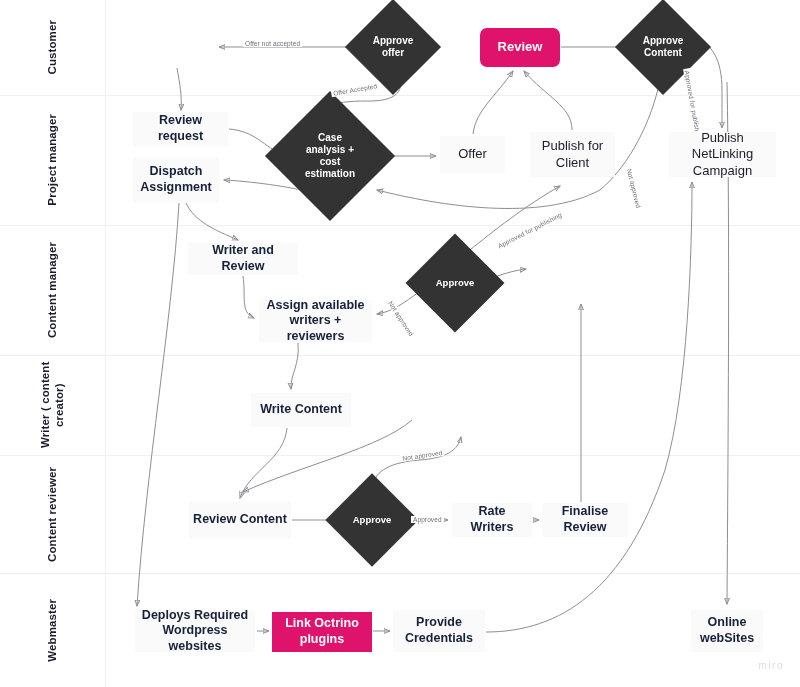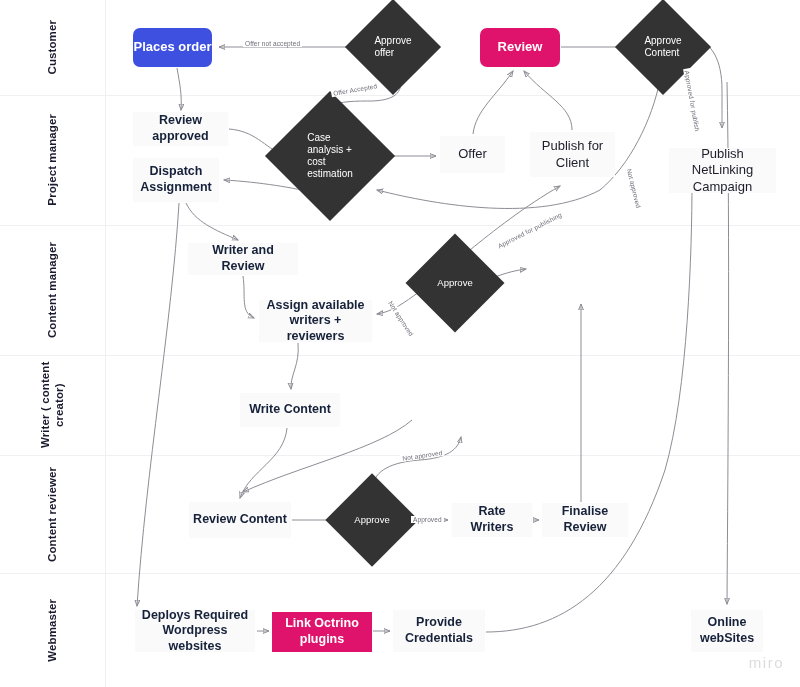--- a/index.html
+++ b/index.html
@@ -108,24 +108,24 @@
     inset: 0;
     background: #333333;
     transform: rotate(45deg);
   }
   .diamond .dlabel {
     position: absolute;
     inset: 0;
     display: flex;
     align-items: center;
     justify-content: center;
-    text-align: left;
+    text-align: center;
     color: #ffffff;
     font-size: 9.5px;
-    font-weight: 400;
+    font-weight: 700;
     line-height: 1.2;
     z-index: 2;
   }
   .diamond.big .dlabel { font-size: 10px; }
 
   
   .edge-label {
     position: absolute;
     color: #6d6d78;
     font-size: 6.5px;
@@ -150,21 +150,21 @@
     stroke: #8d8d96;
     stroke-width: 1;
   }
 
   
   .watermark {
     position: absolute;
     right: 16px;
     bottom: 16px;
     color: #dcdce0;
-    font-size: 15px;
+    font-size: 10px;
     letter-spacing: 1.5px;
     font-weight: 400;
   }
 </style>
 </head>
 <body>
 
 <div id="canvas">
 
   <div class="lane-vline" style="left:105px"></div>
@@ -253,60 +253,59 @@
 
     <line x1="257" y1="631" x2="269" y2="631" marker-end="url(#ah)"></line>
 
     <line x1="373" y1="631" x2="390" y2="631" marker-end="url(#ah)"></line>
 
     <path d="M486,632 C560,632 625,590 665,470 C688,390 692,250 692,182" marker-end="url(#ah)"></path>
 
     <path d="M727,82 C730,230 728,450 727,604" marker-end="url(#ah)"></path>
   </svg>
 
-  <div class="node node-blue" style="left:133px;top:28px;width:79px;height:39px">Places order</div>
 
   <div class="diamond big" style="left:359px;top:13px;width:68px;height:68px">
     <div class="shape"></div>
     <div class="dlabel">Approve<br>offer</div>
   </div>
 
   <div class="node node-pink" style="left:480px;top:28px;width:80px;height:39px">Review</div>
 
   <div class="diamond big" style="left:629px;top:13px;width:68px;height:68px">
     <div class="shape"></div>
     <div class="dlabel">Approve<br>Content</div>
   </div>
 
-  <div class="node node-plain" style="left:133px;top:112px;width:95px;height:34px">Review approved</div>
+  <div class="node node-plain" style="left:133px;top:112px;width:95px;height:34px">Review request</div>
 
   <div class="diamond big" style="left:284px;top:110px;width:92px;height:92px">
     <div class="shape"></div>
     <div class="dlabel">Case<br>analysis +<br>cost<br>estimation</div>
   </div>
 
   <div class="node node-plain light" style="left:440px;top:136px;width:65px;height:37px">Offer</div>
 
   <div class="node node-plain light" style="left:530px;top:132px;width:85px;height:45px">Publish for<br>Client</div>
 
-  <div class="node node-plain light" style="left:669px;top:148px;width:107px;height:45px">Publish NetLinking<br>Campaign</div>
+  <div class="node node-plain light" style="left:669px;top:132px;width:107px;height:45px">Publish NetLinking<br>Campaign</div>
 
   <div class="node node-plain" style="left:133px;top:158px;width:86px;height:44px">Dispatch<br>Assignment</div>
 
   <div class="node node-plain" style="left:188px;top:243px;width:110px;height:32px">Writer and Review</div>
 
   <div class="diamond" style="left:420px;top:248px;width:70px;height:70px">
     <div class="shape"></div>
     <div class="dlabel">Approve</div>
   </div>
 
 
   <div class="node node-plain" style="left:259px;top:300px;width:113px;height:42px">Assign available<br>writers + reviewers</div>
 
-  <div class="node node-plain" style="left:240px;top:393px;width:100px;height:34px">Write Content</div>
+  <div class="node node-plain" style="left:251px;top:393px;width:100px;height:34px">Write Content</div>
 
 
   <div class="node node-plain" style="left:189px;top:502px;width:102px;height:36px">Review Content</div>
 
   <div class="diamond" style="left:339px;top:487px;width:66px;height:66px">
     <div class="shape"></div>
     <div class="dlabel">Approve</div>
   </div>
 
   <div class="node node-plain" style="left:542px;top:503px;width:86px;height:34px">Finalise Review</div>

